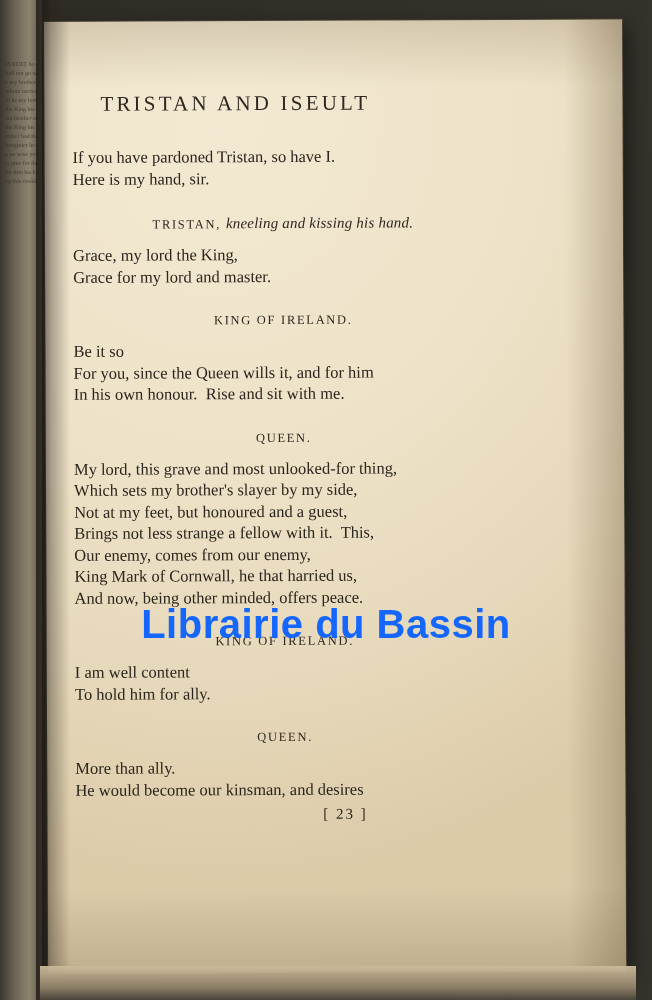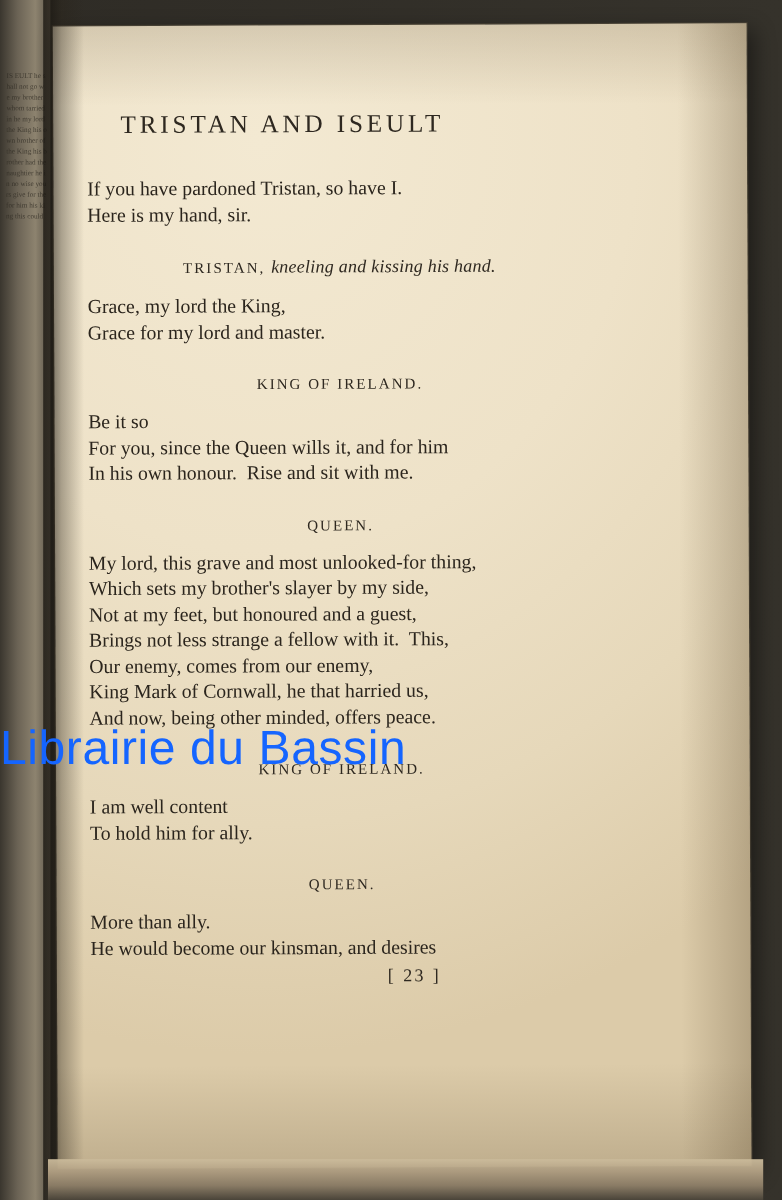--- a/index.html
+++ b/index.html
@@ -147,24 +147,24 @@
     color: #2e2820;
     padding-left: 120px;
   }
 
   
   .watermark {
     position: absolute;
     left: 0;
     top: 602px;
     width: 652px;
-    text-align: left;
+    text-align: center;
     font-family: "Liberation Sans", sans-serif;
     font-size: 40px;
-    font-weight: 400;
+    font-weight: 700;
     color: #1565ff;
     letter-spacing: 0.5px;
     z-index: 20;
     pointer-events: none;
   }
 
   
   .fore-edge-bottom {
     position: absolute;
     left: 40px;

